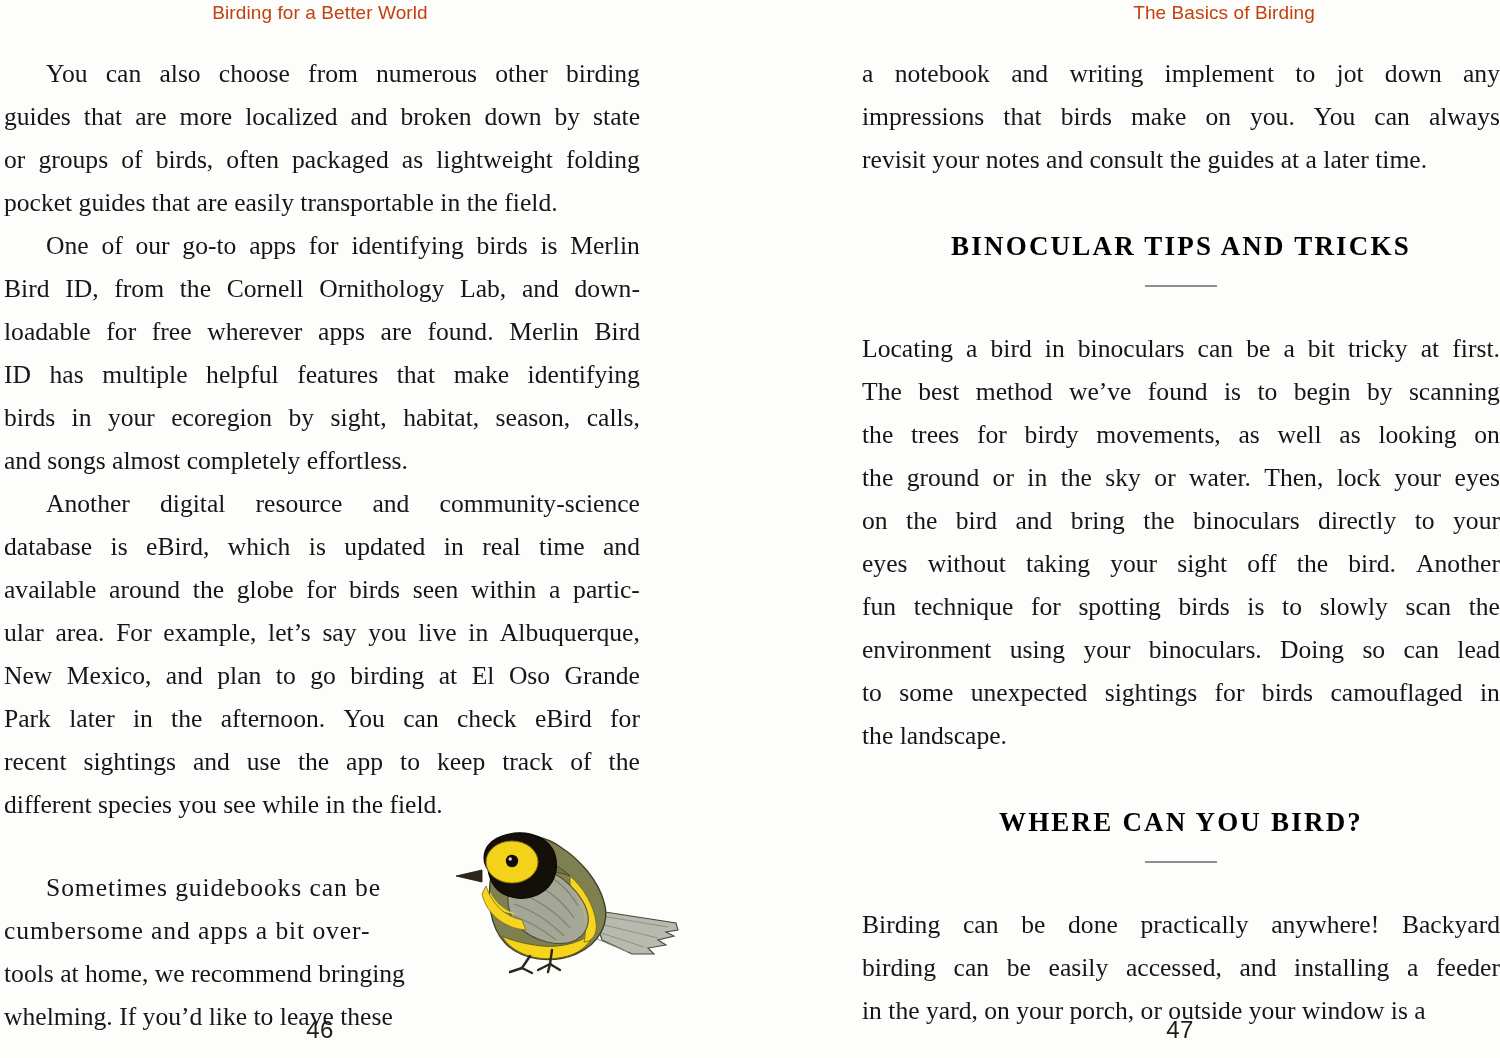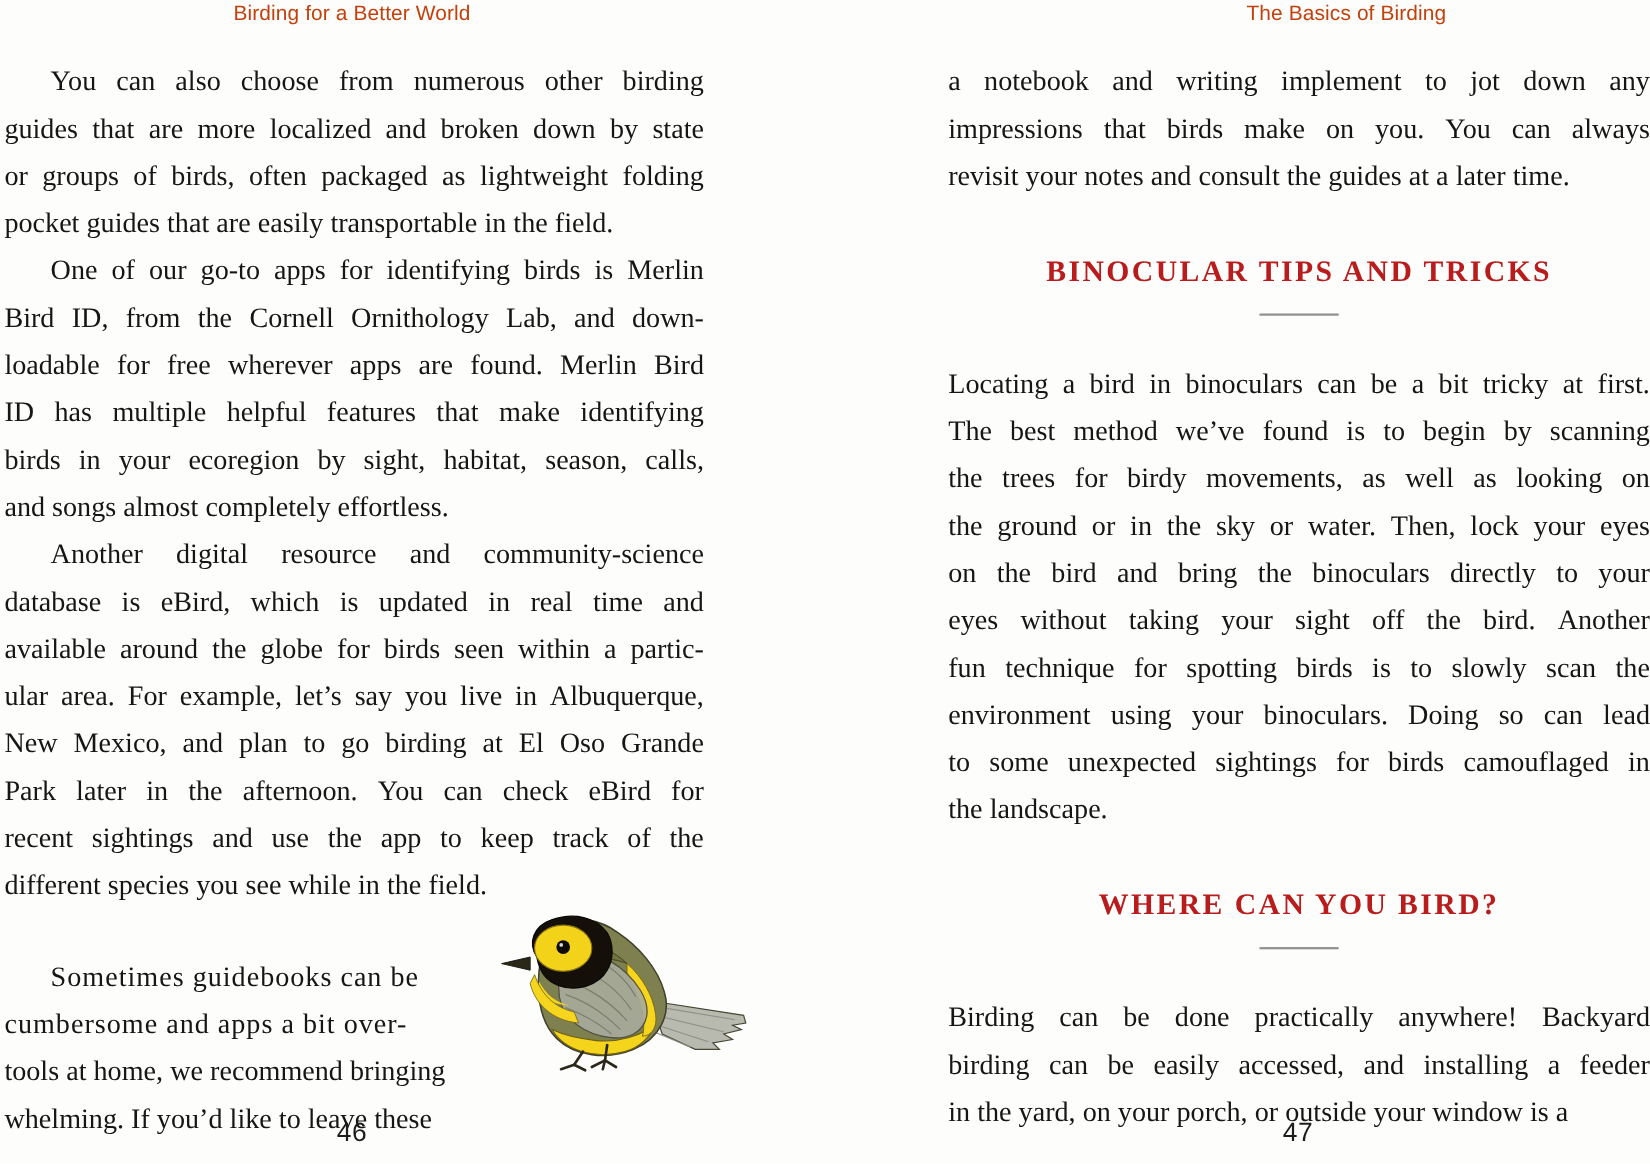--- a/index.html
+++ b/index.html
@@ -68,21 +68,21 @@
   .ln.just > span { display:inline-block; white-space:pre; }
   .ln.ind { padding-left:42px; }
   .ln.ind.just { padding-left:42px; }
 
   
   .sec-head {
     font-family:"Liberation Serif", "DejaVu Serif", serif;
     font-size:27px;
     font-weight:700;
     letter-spacing:2.2px;
-    color:#b91c1c;
+    color:#000000;
     text-align:center;
     white-space:nowrap;
   }
   .sec-rule {
     width:72px;
     height:2px;
     background:#8f8f8f;
     margin:17px auto 0 auto;
   }
   .sec-block { margin:0; }

